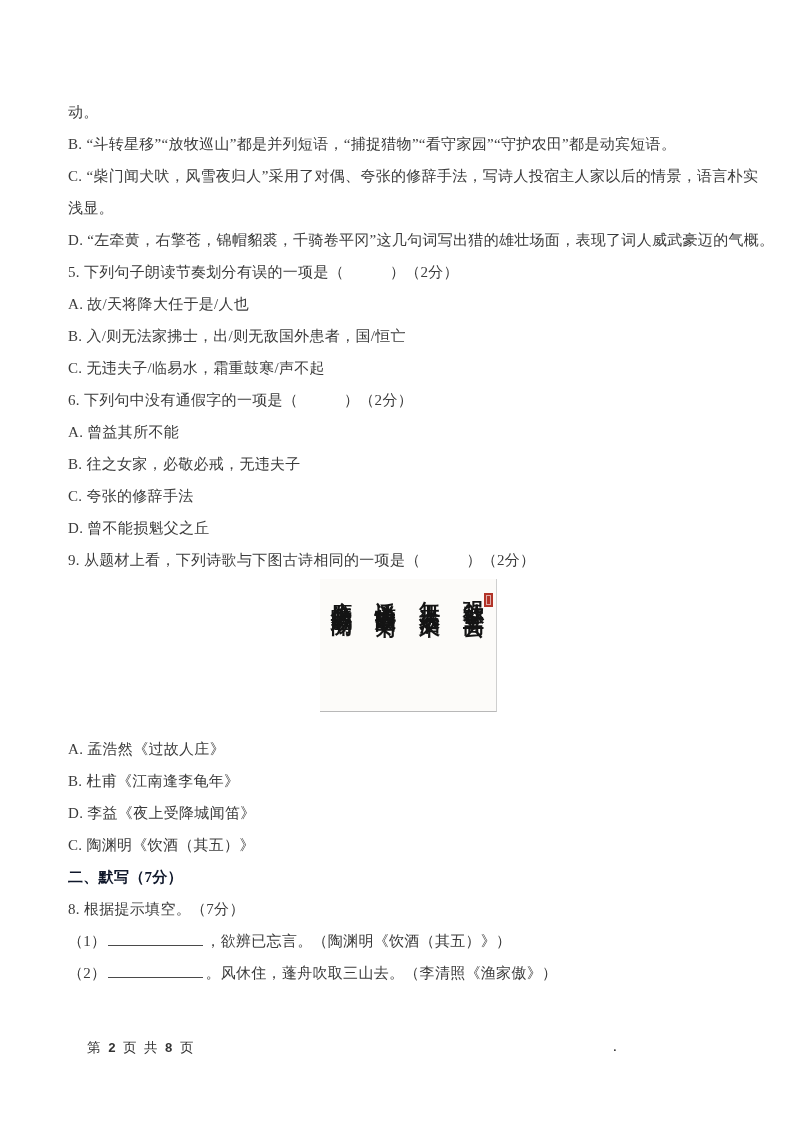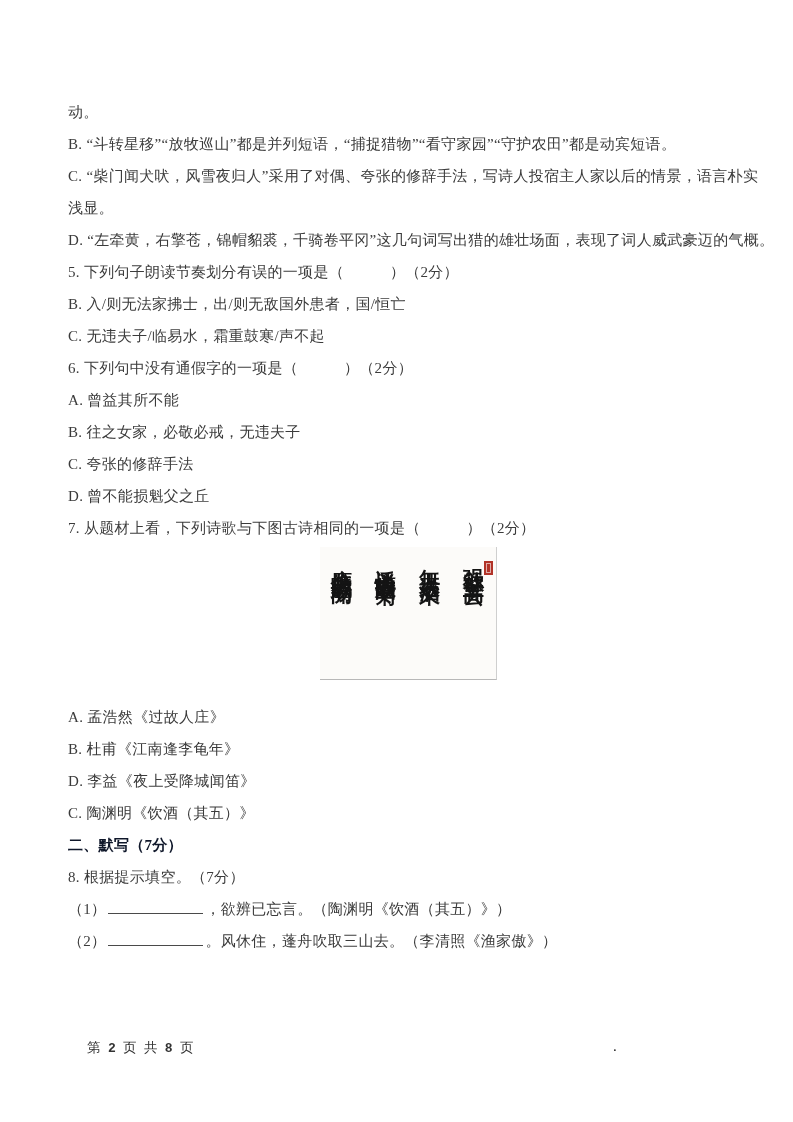--- a/index.html
+++ b/index.html
@@ -115,28 +115,29 @@
 <div class="page">
 
   <div class="doc">
     <div id="lines-top">
         <p class="line"><span>动。</span></p>
         <p class="line"><span>B. “斗转星移”“放牧巡山”都是并列短语，“捕捉猎物”“看守家园”“守护农田”都是动宾短语。</span></p>
         <p class="line"><span>C. “柴门闻犬吠，风雪夜归人”采用了对偶、夸张的修辞手法，写诗人投宿主人家以后的情景，语言朴实</span></p>
         <p class="line"><span>浅显。</span></p>
         <p class="line"><span>D. “左牵黄，右擎苍，锦帽貂裘，千骑卷平冈”这几句词写出猎的雄壮场面，表现了词人威武豪迈的气概。</span></p>
         <p class="line"><span>5. 下列句子朗读节奏划分有误的一项是（　　　）（2分）</span></p>
+        <p class="line"><span>A. 故/天将降大任于是/人也</span></p>
         <p class="line"><span>B. 入/则无法家拂士，出/则无敌国外患者，国/恒亡</span></p>
         <p class="line"><span>C. 无违夫子/临易水，霜重鼓寒/声不起</span></p>
         <p class="line"><span>6. 下列句中没有通假字的一项是（　　　）（2分）</span></p>
         <p class="line"><span>A. 曾益其所不能</span></p>
         <p class="line"><span>B. 往之女家，必敬必戒，无违夫子</span></p>
         <p class="line"><span>C. 夸张的修辞手法</span></p>
         <p class="line"><span>D. 曾不能损魁父之丘</span></p>
-        <p class="line"><span>7. 从题材上看，下列诗歌与下图古诗相同的一项是（　　　）（2分）</span></p>
+        <p class="line"><span>9. 从题材上看，下列诗歌与下图古诗相同的一项是（　　　）（2分）</span></p>
       </div>
 
     <div class="calligraphy-wrap">
       <div class="calligraphy">
         <div class="calligraphy-text" id="calligraphy-text">强欲登高去
 無人送酒來
 遥憐故園菊
 應傍戰場開</div>
         <div class="seal"></div>
       </div>

